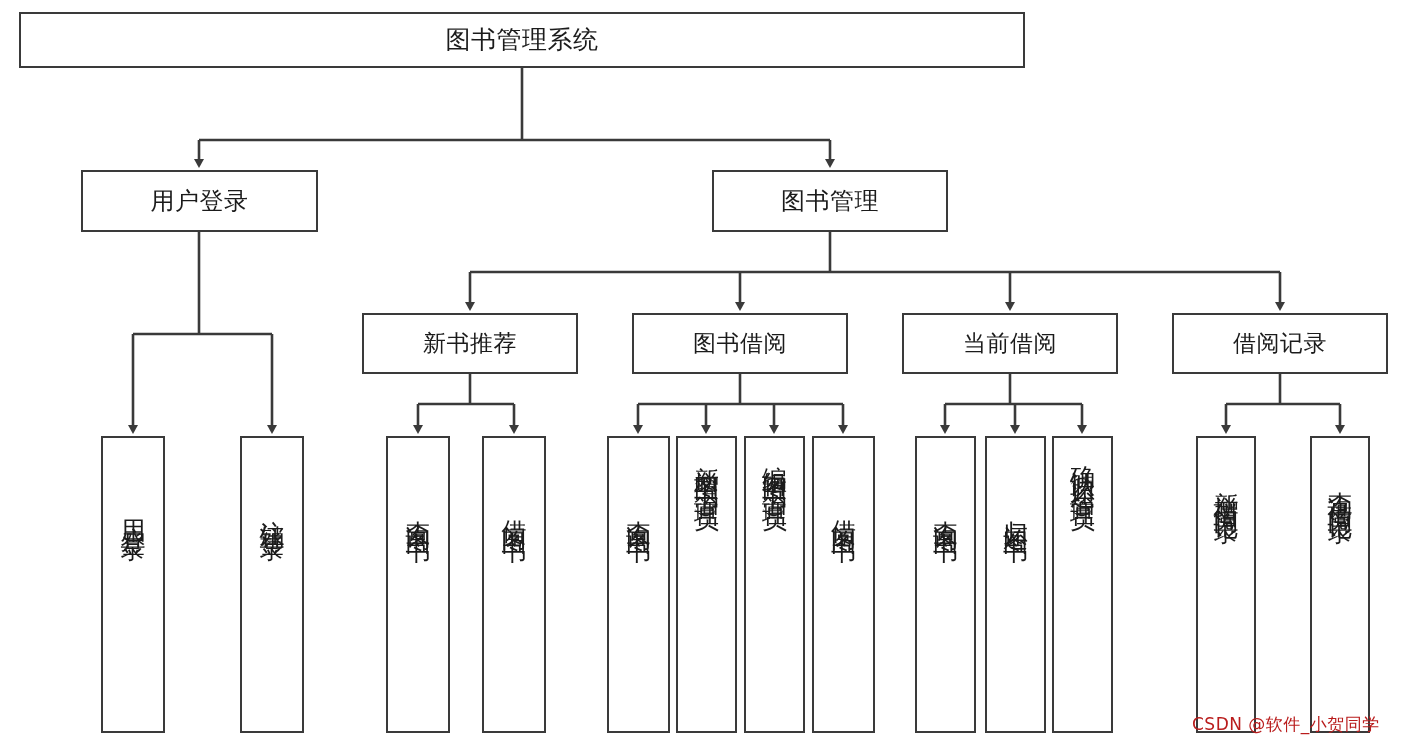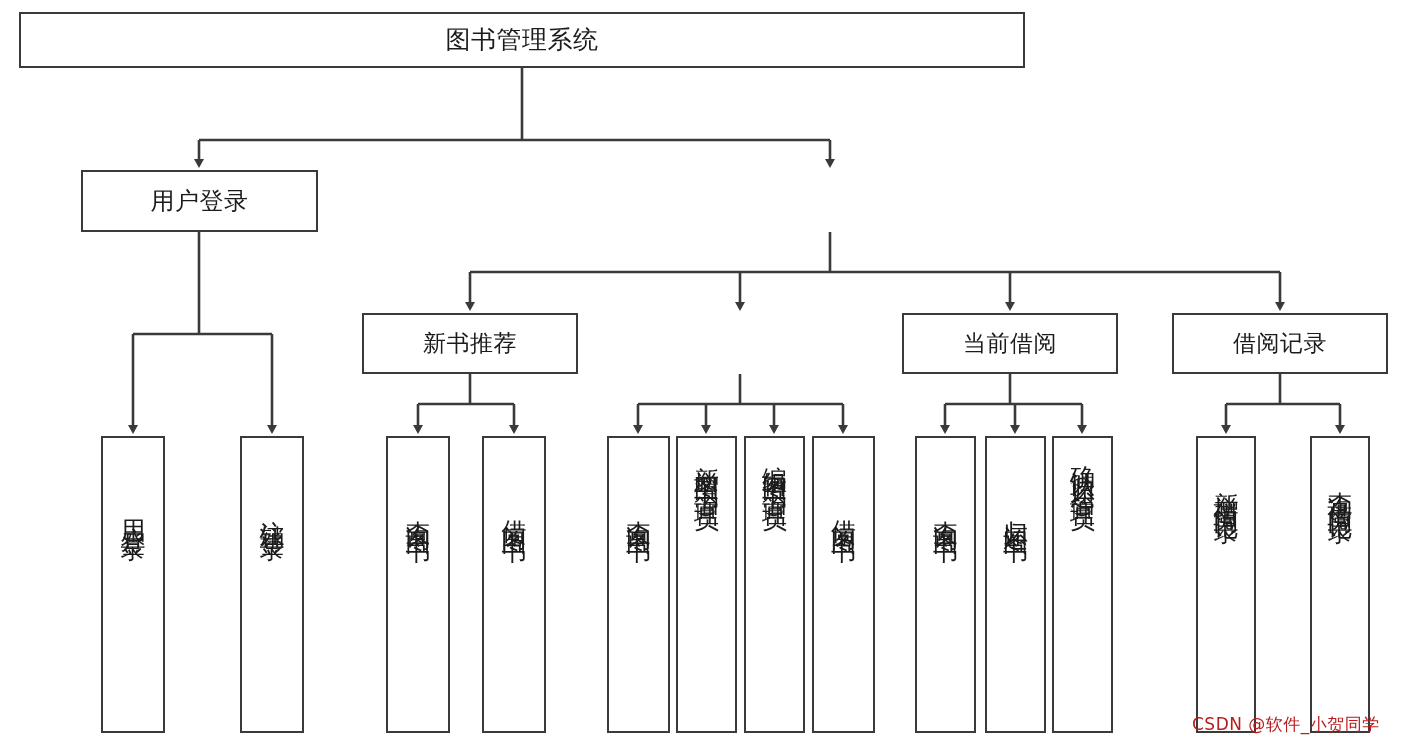--- a/index.html
+++ b/index.html
@@ -140,24 +140,30 @@
     </g>
   </svg>
 
   <div class="node node-root">
     <span class="label">图书管理系统</span>
   </div>
 
   <div class="node node-l2" style="left:81px; top:170px; width:237px;">
     <span class="label">用户登录</span>
   </div>
+  <div class="node node-l2" style="left:712px; top:170px; width:236px;">
+    <span class="label">图书管理</span>
+  </div>
 
   <div class="node node-l3" style="left:362px; top:313px; width:216px;">
     <span class="label">新书推荐</span>
   </div>
+  <div class="node node-l3" style="left:632px; top:313px; width:216px;">
+    <span class="label">图书借阅</span>
+  </div>
   <div class="node node-l3" style="left:1172px; top:313px; width:216px;">
     <span class="label">借阅记录</span>
   </div>
   <div class="node node-l3" style="left:902px; top:313px; width:216px;">
     <span class="label">当前借阅</span>
   </div>
 
   <div class="node node-leaf" style="left:101px; width:64px; padding-top:62px;">
     <span class="label">用户登录</span>
   </div>

